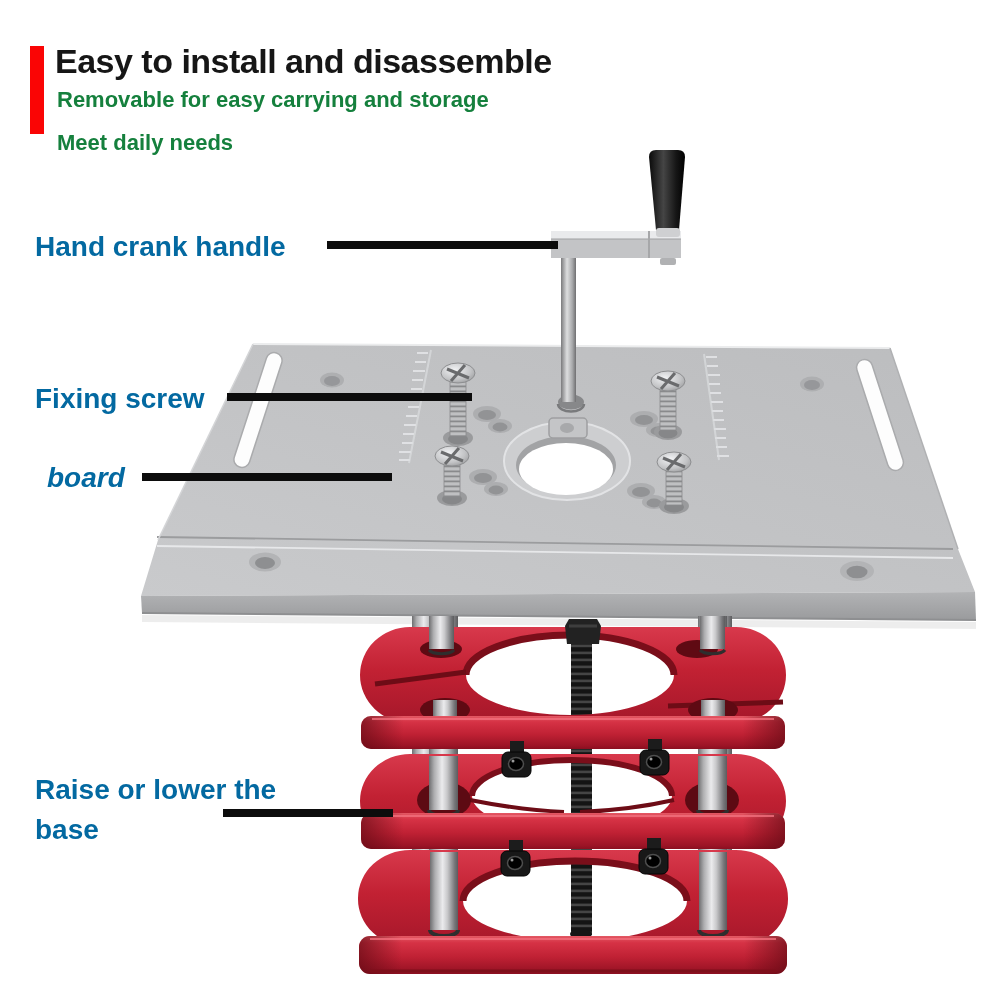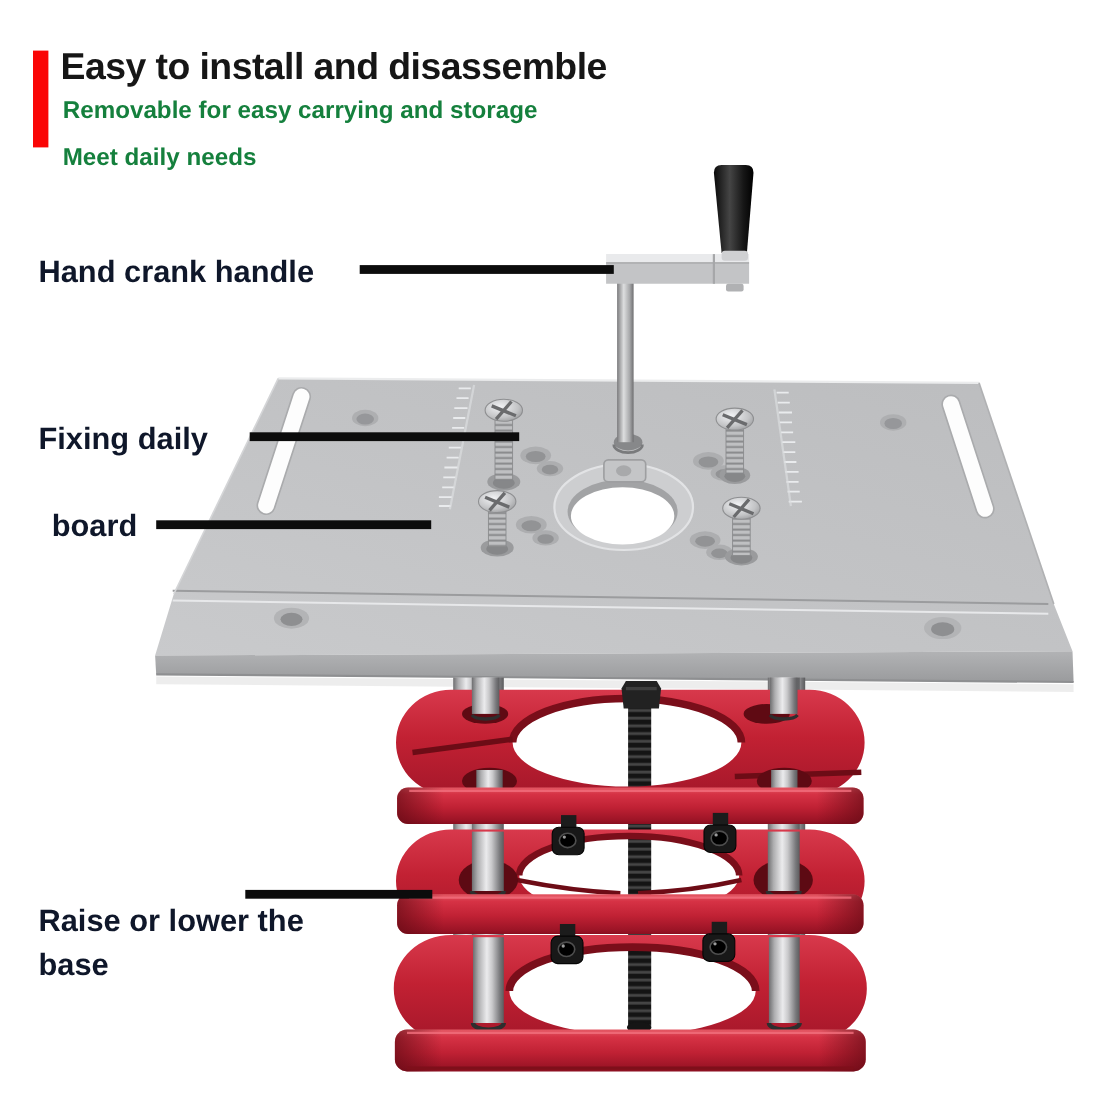--- a/index.html
+++ b/index.html
@@ -6,21 +6,21 @@
   body{
     width:1000px;height:1000px;position:relative;background:#ffffff;
     font-family:"Liberation Sans","DejaVu Sans",sans-serif;color:#141414;
     overflow:hidden;
   }
   .accent-bar{position:absolute;left:30px;top:46px;width:14px;height:88px;background:#fa0505;}
   .title{position:absolute;left:55px;top:42px;font-size:34px;font-weight:700;letter-spacing:-0.5px;white-space:nowrap;color:#161616;}
   .subtitle{position:absolute;left:57px;font-size:22px;font-weight:700;white-space:nowrap;color:#15803d;}
   .sub1{top:87px;}
   .sub2{top:130px;}
-  .callout-label{position:absolute;font-size:28px;font-weight:700;color:#0f172a;line-height:40px;}
+  .callout-label{position:absolute;font-size:28px;font-weight:700;color:#0369a1;line-height:40px;}
   .callout-line{position:absolute;height:8px;background:#0c0c0c;}
   svg{position:absolute;left:0;top:0;}
 </style>
 </head>
 <body>
 
 <svg width="1000" height="1000" viewBox="0 0 1000 1000">
   <defs>
     <linearGradient id="gPlate" x1="0" y1="1" x2="1" y2="0">
       <stop offset="0" stop-color="#c9cacc"></stop>
@@ -296,20 +296,20 @@
 </svg>
 
 <div class="accent-bar"></div>
 <div class="title">Easy to install and disassemble</div>
 <div class="subtitle sub1">Removable for easy carrying and storage</div>
 <div class="subtitle sub2">Meet daily needs</div>
 
 <div class="callout-label" style="left:35px;top:227px;">Hand crank handle</div>
 <div class="callout-line" style="left:327px;top:241px;width:231px;"></div>
 
-<div class="callout-label" style="left:35px;top:379px;">Fixing daily</div>
+<div class="callout-label" style="left:35px;top:379px;">Fixing screw</div>
 <div class="callout-line" style="left:227px;top:393px;width:245px;"></div>
 
-<div class="callout-label" style="left:47px;top:458px;">board</div>
+<div class="callout-label" style="left:47px;top:458px;font-style:italic;">board</div>
 <div class="callout-line" style="left:142px;top:473px;width:250px;"></div>
 
-<div class="callout-label" style="left:35px;top:770px;width:245px;margin-top:47px;">Raise or lower the base</div>
+<div class="callout-label" style="left:35px;top:770px;width:245px;">Raise or lower the base</div>
 <div class="callout-line" style="left:223px;top:809px;width:170px;"></div>
 
 </body></html>

